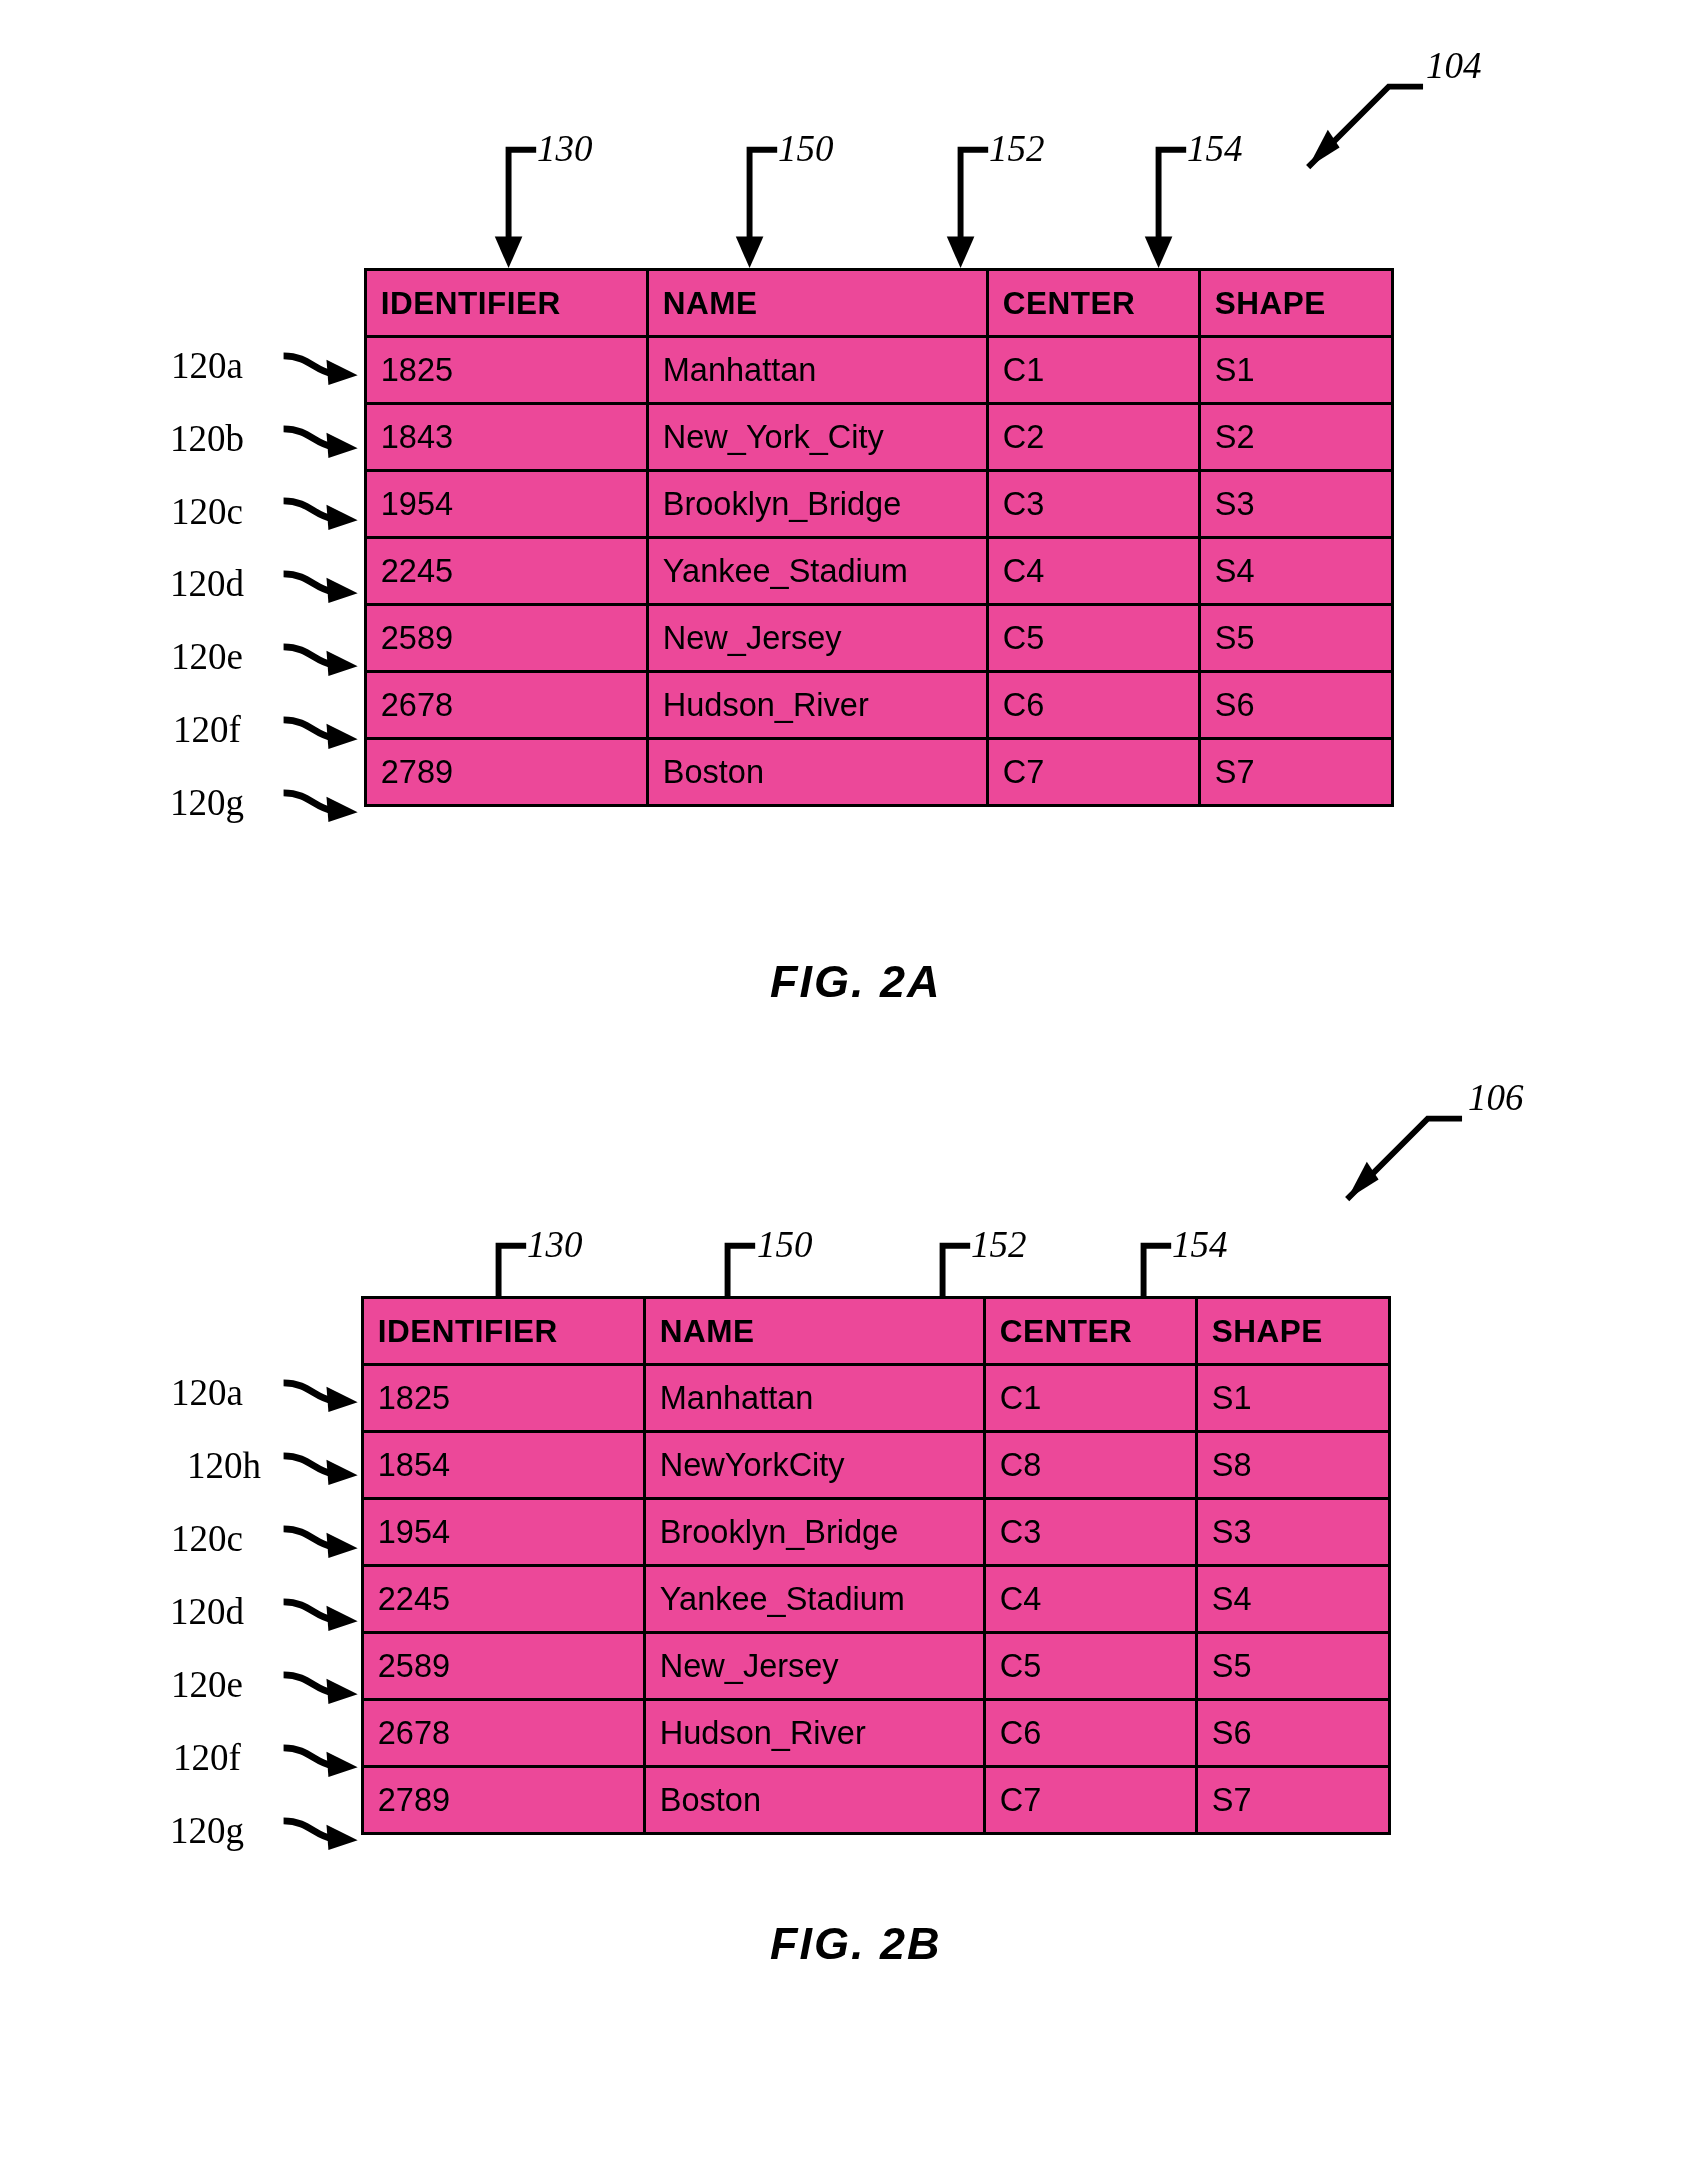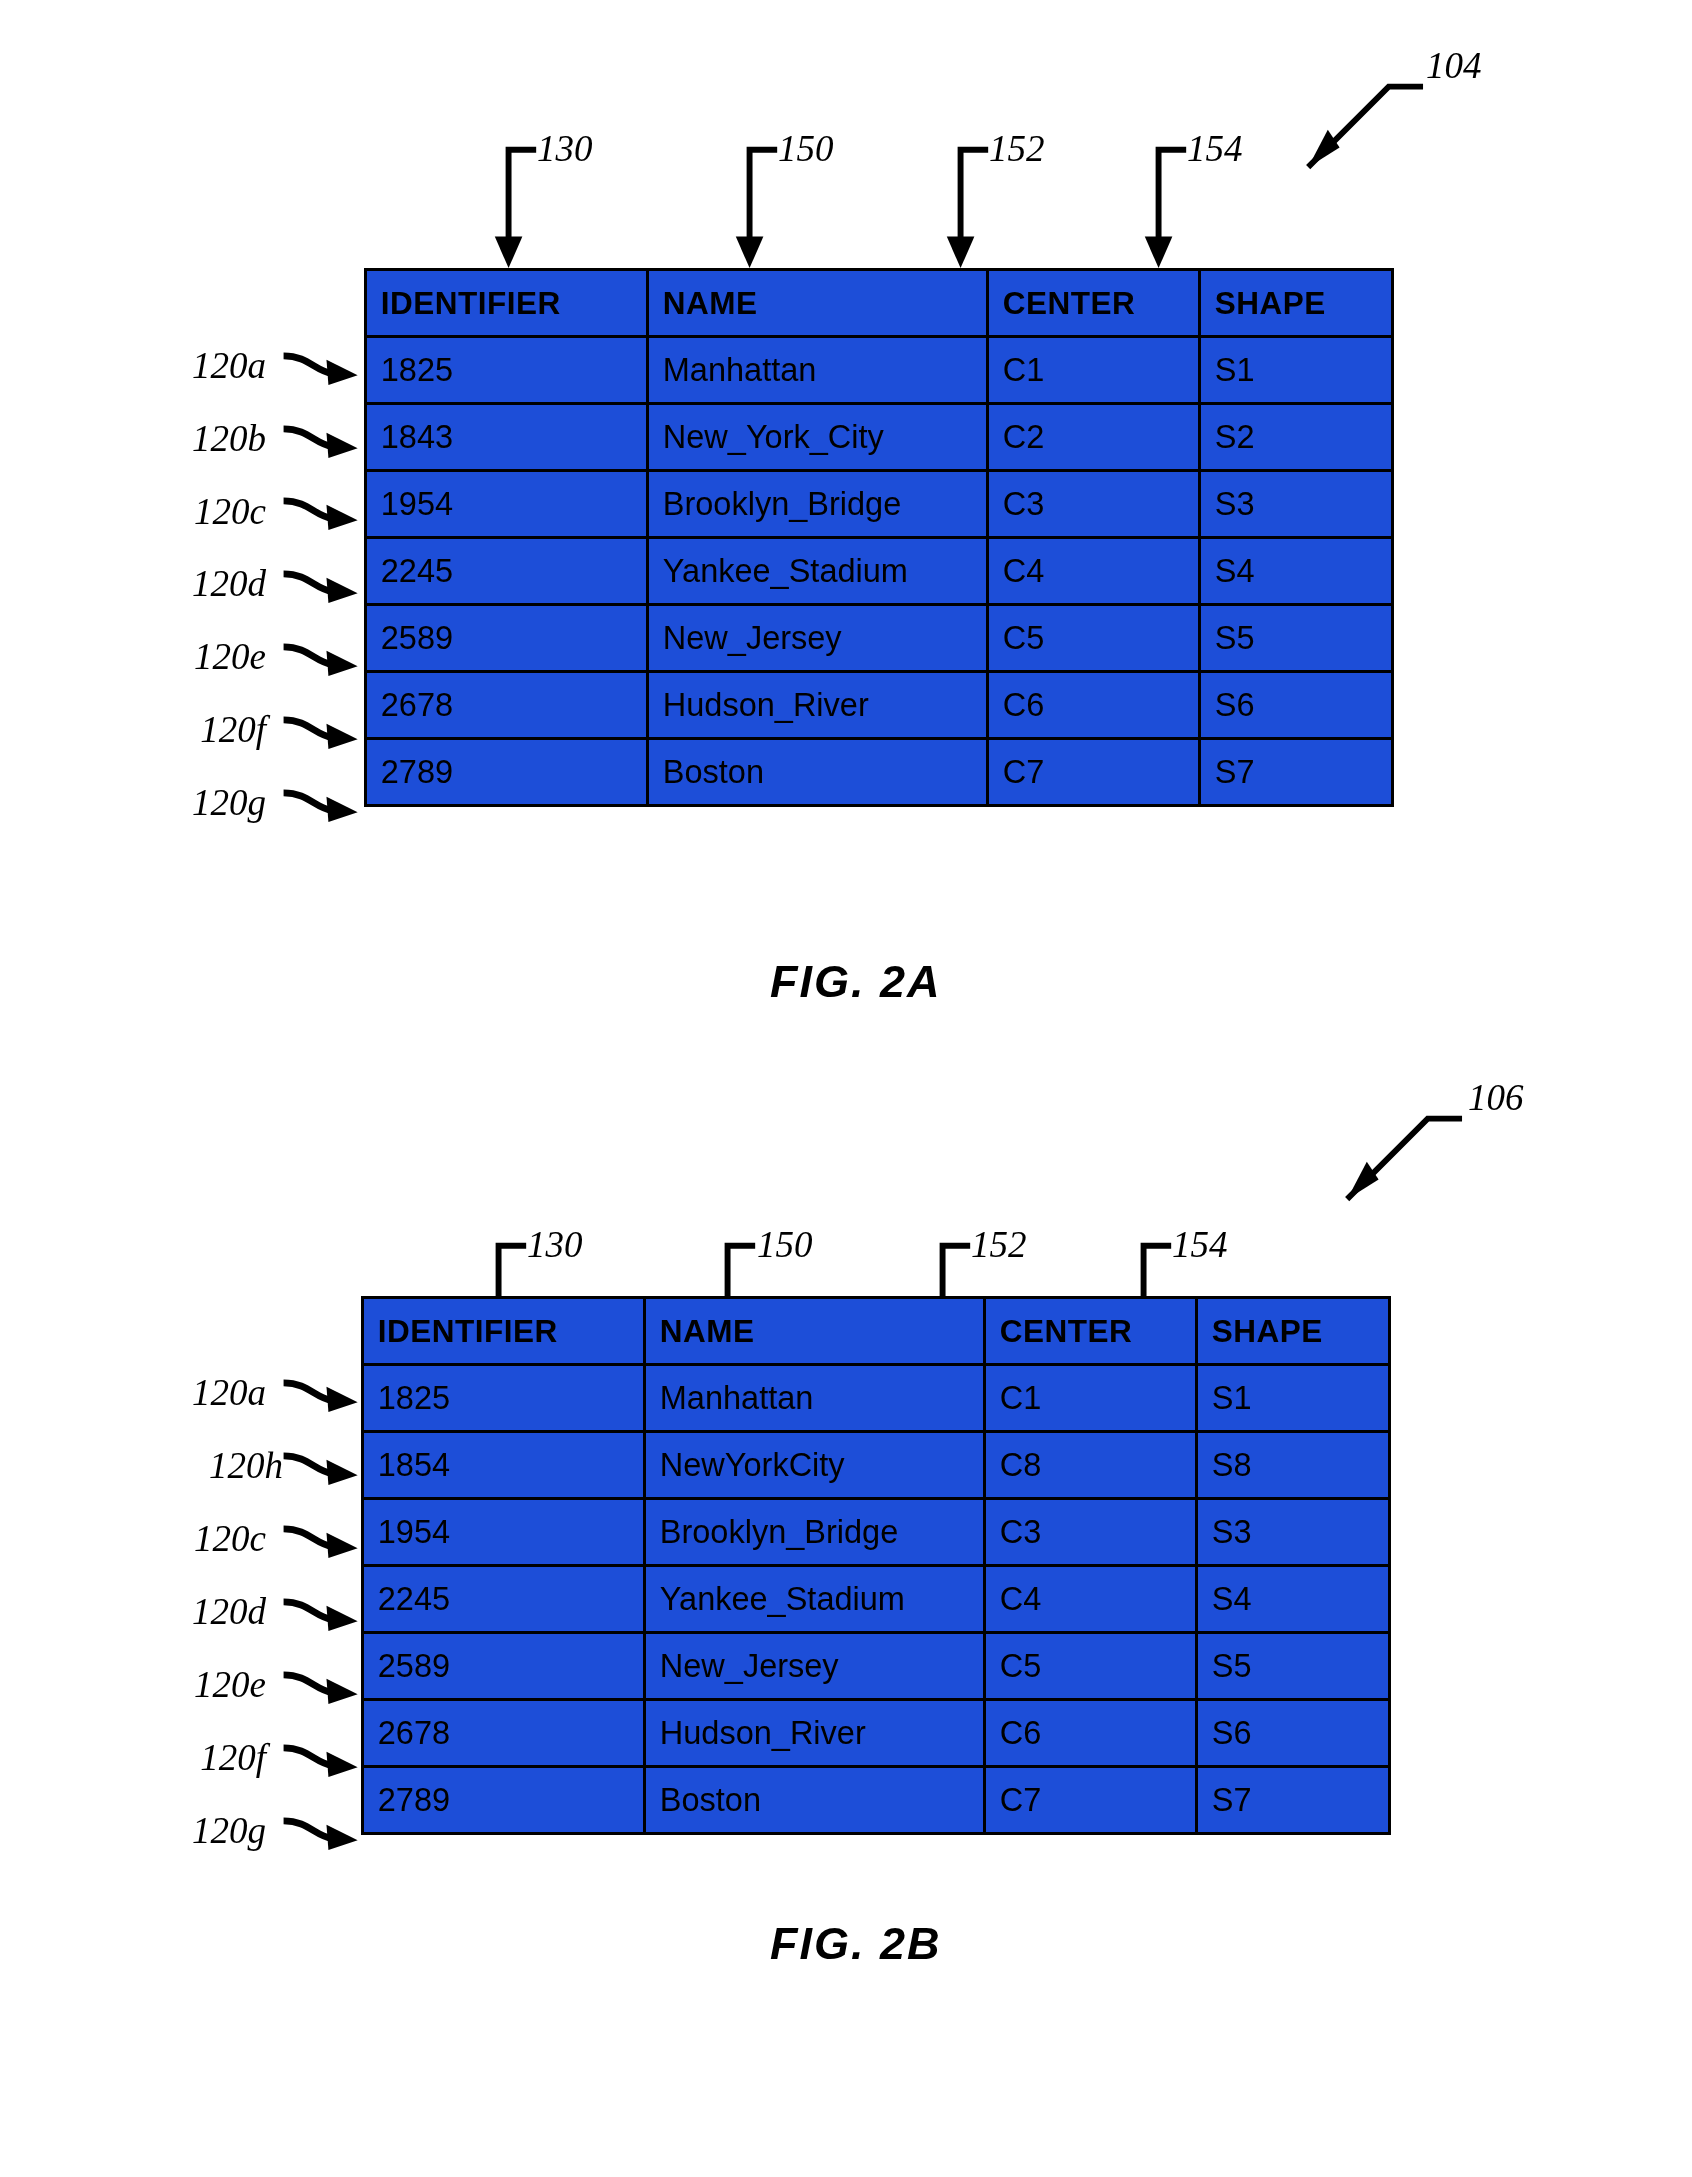--- a/index.html
+++ b/index.html
@@ -21,21 +21,21 @@
     left: 0;
     top: 0;
     width: 1692px;
   }
 
   
   .db-table {
     position: absolute;
     border-collapse: collapse;
     table-layout: fixed;
-    background: #1d4ed8;
+    background: #ec4899;
   }
   .db-table td, .db-table th {
     border: 3px solid #000;
     padding: 0 13.8px;
     height: 67px;
     vertical-align: middle;
     text-align: left;
     font-family: "Liberation Sans", sans-serif;
     font-size: 32.5px;
     font-weight: normal;
@@ -77,24 +77,23 @@
     font-size: 45px;
     letter-spacing: 2px;
     white-space: nowrap;
     margin-top: 20px;
   }
 
   
   .rowlabel {
     position: absolute;
     font-family: "Liberation Serif", serif;
-    font-style: italic;
     font-size: 37px;
     line-height: 1;
-    text-align: right;
+    text-align: center;
     white-space: nowrap;
   }
 </style>
 </head>
 <body>
 
 <div class="figure">
 
   <div class="ref" style="left:1426px; top:47px;">104</div>
   <svg class="leader" style="left:1251px; top:69px;" width="187" height="108" viewBox="0 0 190 110">

